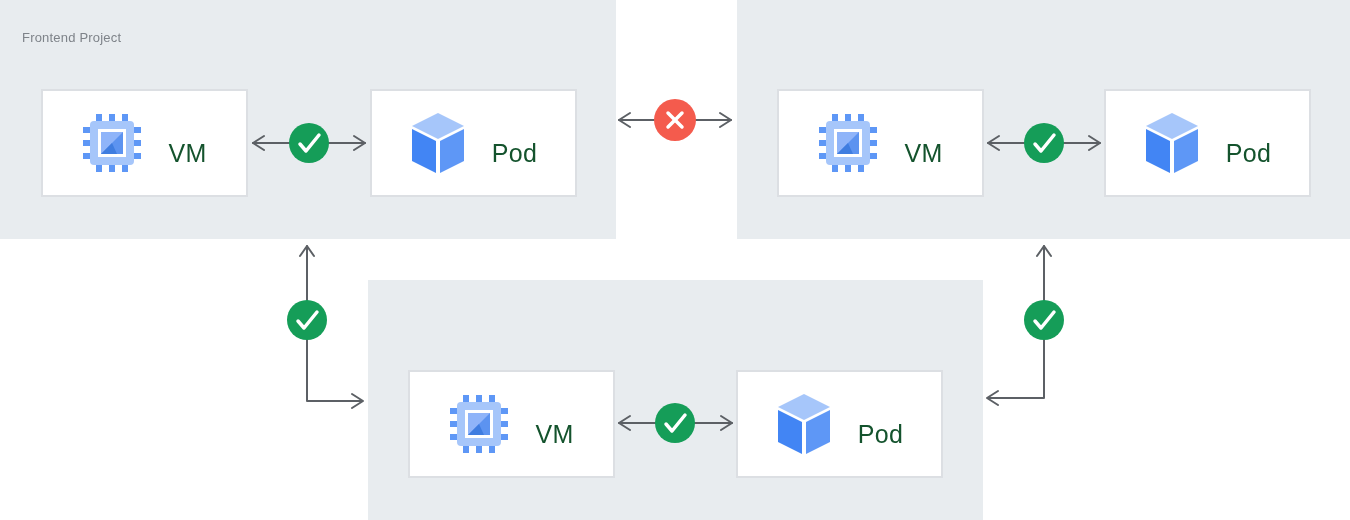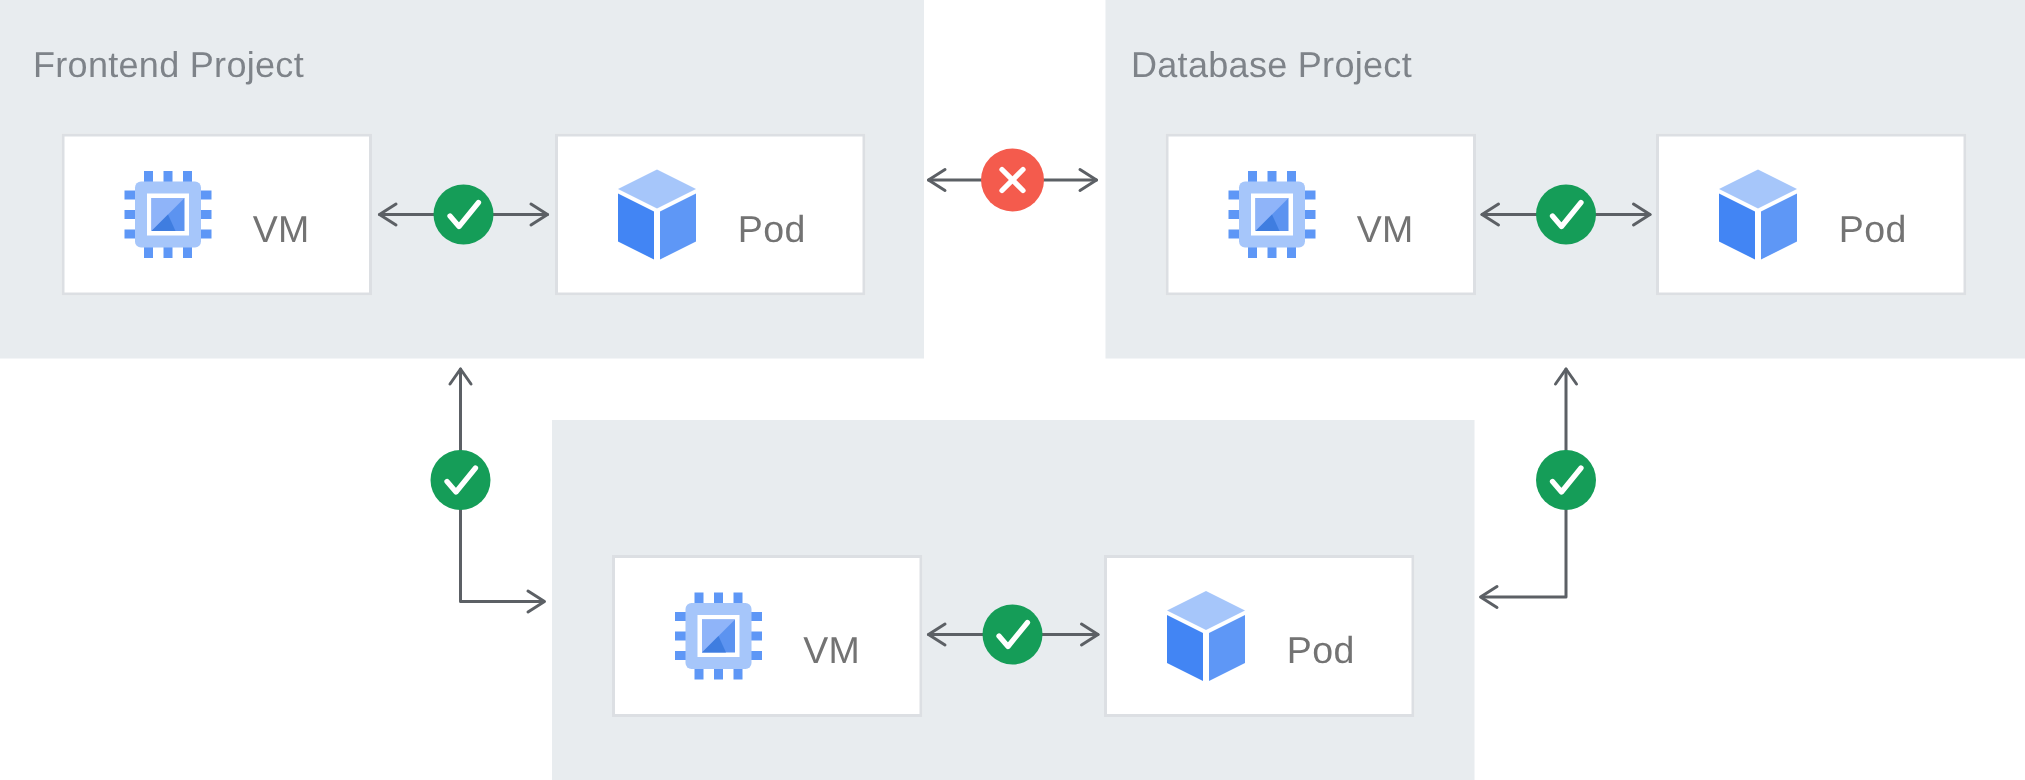--- a/index.html
+++ b/index.html
@@ -12,39 +12,39 @@
   }
   .panel{
     position:absolute;
     background:#E8ECEF;
   }
   .panel-frontend{left:0;top:0;width:616px;height:239px;}
   .panel-database{left:737px;top:0;width:613px;height:239px;}
   .panel-backend{left:368px;top:280px;width:615px;height:240px;}
   .panel-title{
     position:absolute;
-    font-size:24px;
+    font-size:13px;
     color:#7E8389;
     letter-spacing:0.2px;
   }
   .card{
     position:absolute;
     width:207px;height:108px;
     background:#FFFFFF;
     border:2px solid #DCDFE3;
     box-sizing:border-box;
     display:flex;
     align-items:center;
     justify-content:center;
     gap:26px;
   }
   .node-icon{display:inline-flex;line-height:0;}
   .node-label{
     font-size:25px;
-    color:#737373;
+    color:#14532d;
     letter-spacing:0.3px;
     margin-top:21px;
   }
   .overlay{
     position:absolute;left:0;top:0;
     pointer-events:none;
   }
 </style>
 </head>
 <body>
@@ -87,21 +87,20 @@
           <path d="M28 1 L54 14 L28 27 L2 14 Z" fill="#A6C6FA"></path>
           <path d="M2 17 L26 29 L26 61 L2 49 Z" fill="#4285F4"></path>
           <path d="M30 29 L54 17 L54 49 L30 61 Z" fill="#5E97F6"></path>
         </svg>
       </span>
       <span class="node-label">Pod</span>
     </div>
   </section>
 
   <section class="panel panel-database">
-    <div class="panel-title" style="left:17px;top:30px">Database Project</div>
 
     <div class="card" style="left:40px;top:89px">
       <span class="node-icon">
         <svg width="60" height="60" viewBox="0 0 60 60">
           <g fill="#5E97F6">
             <rect x="14" y="1" width="6" height="11"></rect>
               <rect x="27" y="1" width="6" height="11"></rect>
               <rect x="40" y="1" width="6" height="11"></rect>
             <rect x="14" y="48" width="6" height="11"></rect>
               <rect x="27" y="48" width="6" height="11"></rect>

